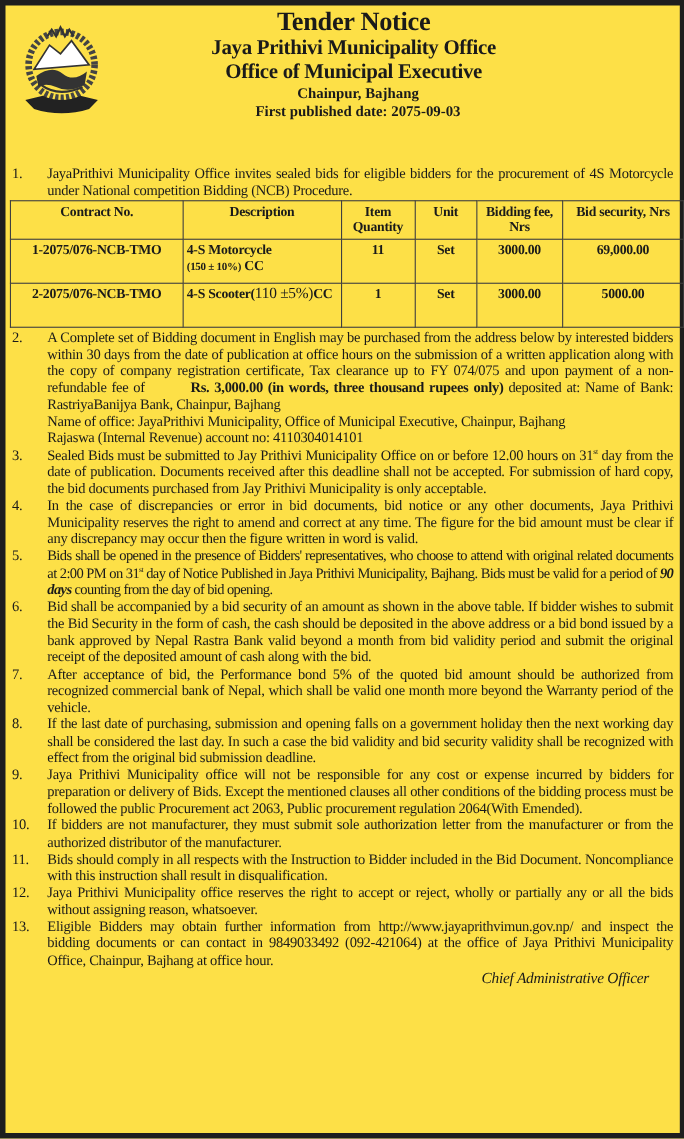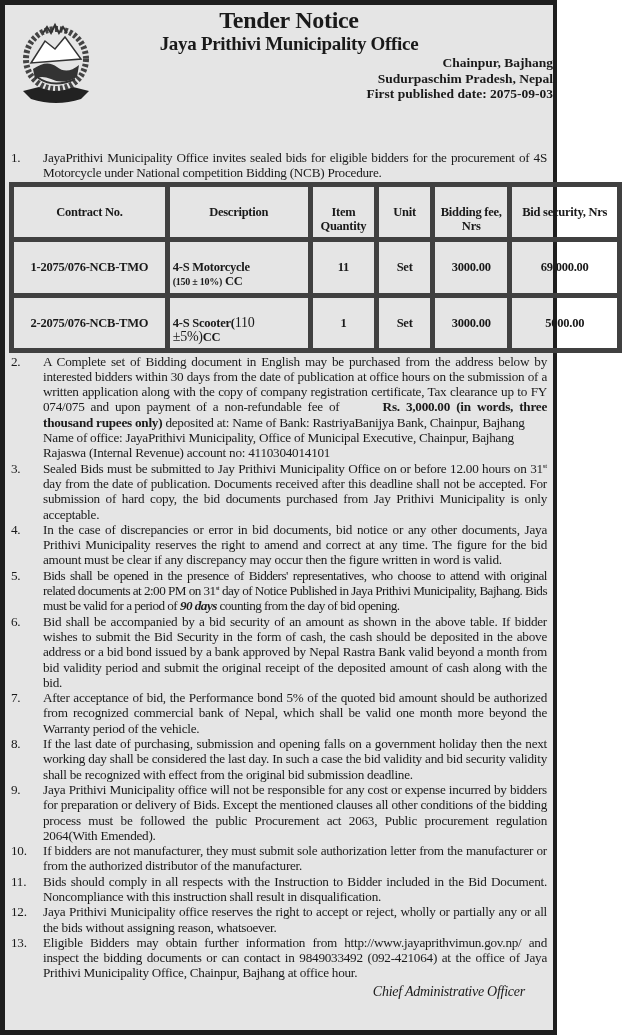--- a/index.html
+++ b/index.html
@@ -1,42 +1,42 @@
 <!DOCTYPE html>
 <html><head>
   <meta charset="utf-8">
   <style>
     html, body { margin: 0; padding: 0; background: #ffffff; }
     body { width: 622px; height: 1035px; overflow: hidden; }
     .frame {
       position: absolute; left: 0; top: 0;
-      width: 557px; height: 1035px; box-sizing: border-box;
+      width: 622px; height: 1035px; box-sizing: border-box;
       border: 5px solid #1e1e1e; border-right-width: 4px; border-bottom-width: 5px;
-      background: #e5e5e5;
+      background: #fde047;
       font-family: "Liberation Serif", serif;
       color: #1a1a1a;
     }
     .emblem {
       position: absolute; left: 12px; top: 14px; width: 78px; height: 92px;
     }
     .header { position: absolute; left: 0; right: 0; top: 2px; text-align: center; }
     .h-title { font-weight: bold; font-size: 24px; line-height: 26px; letter-spacing: -0.3px; padding-left: 20px; }
     .h-sub { font-weight: bold; font-size: 19px; line-height: 22px; letter-spacing: -0.3px; padding-left: 20px; }
-    .h-small { font-weight: bold; font-size: 13.5px; line-height: 15.5px; padding-left: 28px; text-align: right; }
+    .h-small { font-weight: bold; font-size: 13.5px; line-height: 15.5px; padding-left: 28px; }
     .body-area { position: absolute; left: 2px; right: 2px; top: 145px; font-size: 13.2px; line-height: 15.3px; letter-spacing: -0.25px; }
     .item { display: flex; }
     .num { width: 36px; flex: none; padding-left: 4px; box-sizing: border-box; }
     .txt { flex: 1; text-align: justify; padding-right: 4px; }
     .txt .line { display: block; }
     table.bids {
       border-collapse: collapse; width: 613px; margin: 1px 0 1px 2px;
       font-weight: bold; font-size: 12.5px; line-height: 14.5px;
     }
     table.bids th, table.bids td {
-      border: 5px solid #404040; vertical-align: top; padding: 18px 3px 3px 3px; text-align: center;
+      border: 1px solid #404040; vertical-align: top; padding: 2px 3px 3px 3px; text-align: center;
     }
     table.bids td.desc { text-align: left; }
     .desc-big { font-size: 10px; }
     .desc-light { font-weight: normal; font-size: 14px; }
     b.inl { font-weight: bold; margin-left: 37px; }
     i.inl { font-style: italic; font-weight: bold; }
     sup { font-size: 7px; line-height: 0; }
     .signature { text-align: right; font-style: italic; font-size: 14px; padding-right: 26px; margin-top: 3px; }
   </style>
 </head>
@@ -49,22 +49,22 @@
     <path d="M14 44 L28 22 L38 30 L48 18 L64 40 Z" fill="#fff" stroke="#333" stroke-width="1.5"></path>
     <path d="M16 50 Q30 40 40 48 Q50 56 62 46 L60 58 Q46 66 34 60 Q24 56 18 60 Z" fill="#333"></path>
     <path d="M20 58 Q36 70 58 60" fill="none" stroke="#333" stroke-width="2"></path>
     <path d="M6 72 L22 68 Q39 76 56 68 L72 72 L64 80 Q39 88 14 80 Z" fill="#222"></path>
     <path d="M26 14 L30 8 L34 14 L38 6 L42 14 L46 8 L50 14" fill="none" stroke="#333" stroke-width="2"></path>
   </svg>
 
   <div class="header">
     <div class="h-title">Tender Notice</div>
     <div class="h-sub">Jaya Prithivi Municipality Office</div>
+    <div class="h-sub">Office of Municipal Executive</div>
     <div class="h-small">Chainpur, Bajhang</div>
-    <div class="h-small">Sudurpaschim Pradesh, Nepal</div>
     <div class="h-small">First published date: 2075-09-03</div>
   </div>
 
   <div class="body-area">
 
     <div class="item">
       <div class="num">1.</div>
       <div class="txt">JayaPrithivi Municipality Office invites sealed bids for eligible bidders for the procurement of 4S Motorcycle under National competition Bidding (NCB) Procedure.</div>
     </div>
 

